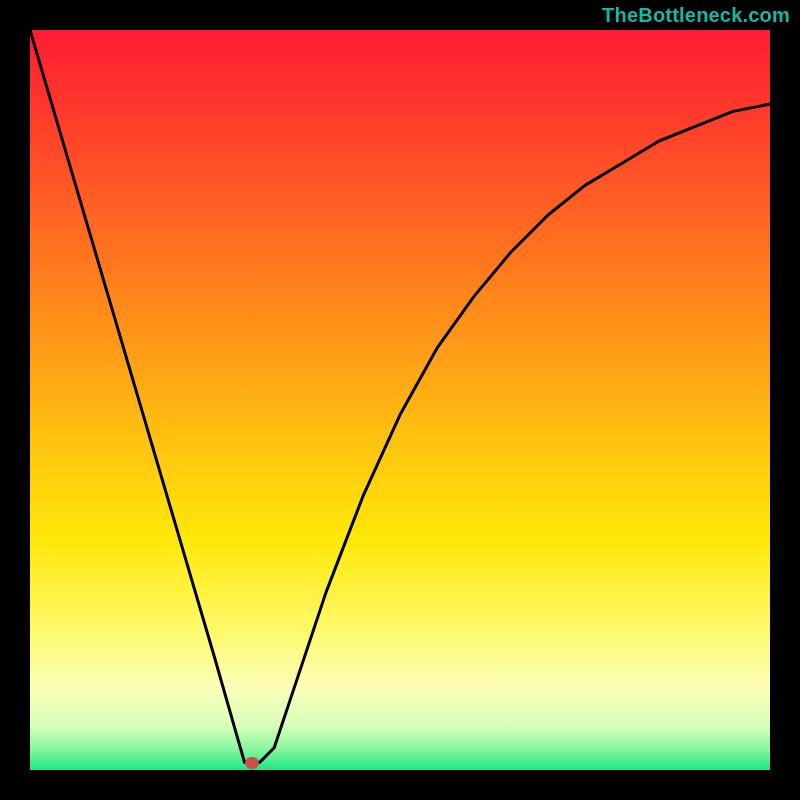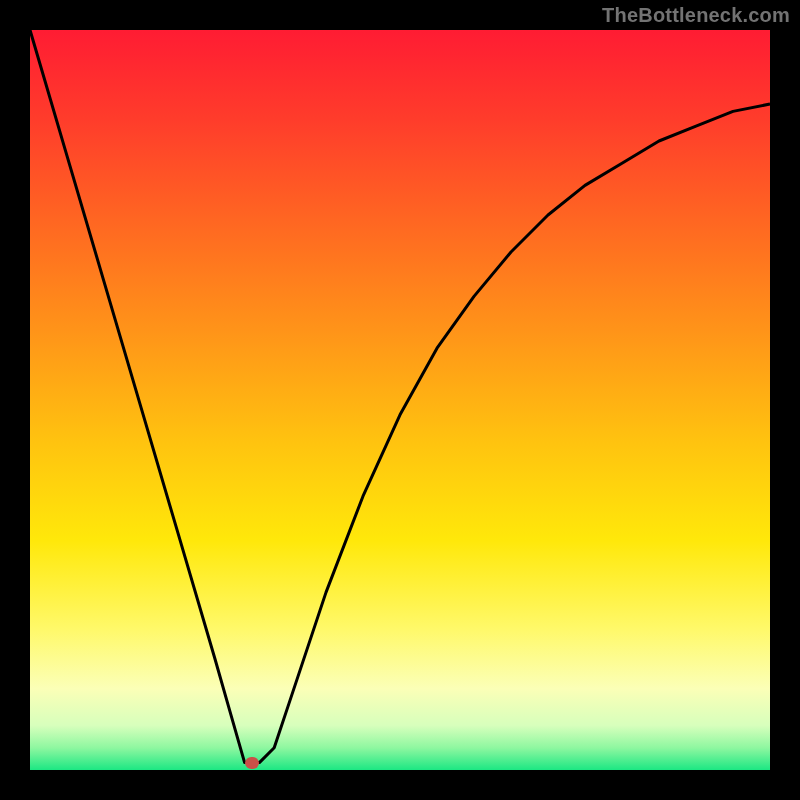--- a/index.html
+++ b/index.html
@@ -14,21 +14,21 @@
   .outer {
     position: relative;
     width: 800px;
     height: 800px;
     background: #000;
   }
   .watermark {
     position: absolute;
     top: 4px;
     right: 10px;
-    color: #737373;
+    color: #14b8a6;
     font-size: 20px;
     font-weight: 600;
     letter-spacing: 0.2px;
     z-index: 10;
   }
   .plot-area {
     position: absolute;
     left: 30px;
     top: 30px;
     width: 740px;

